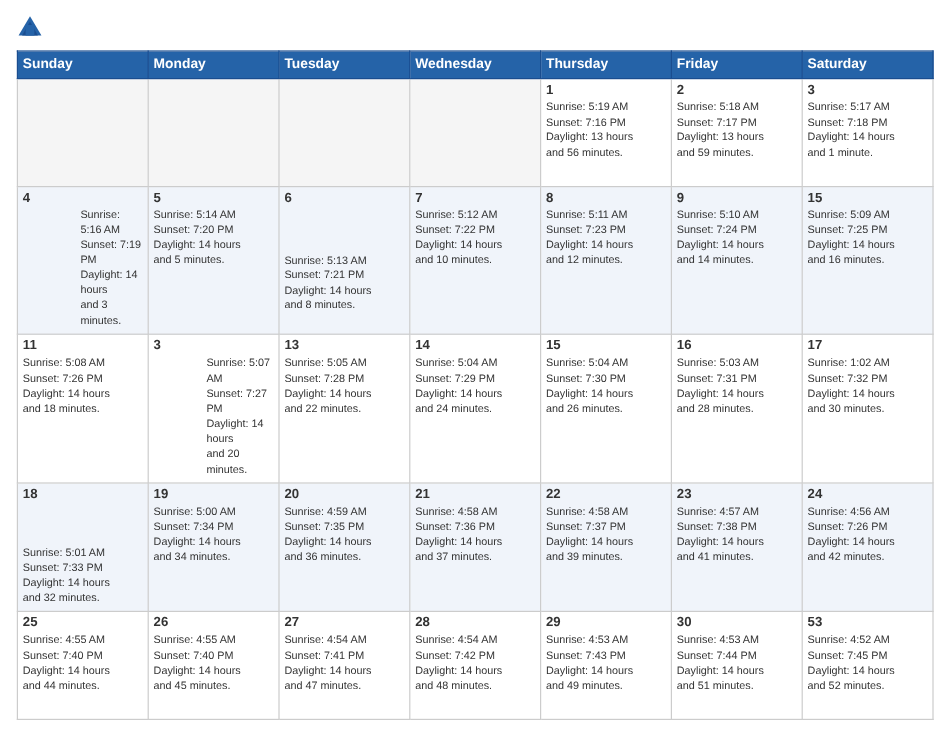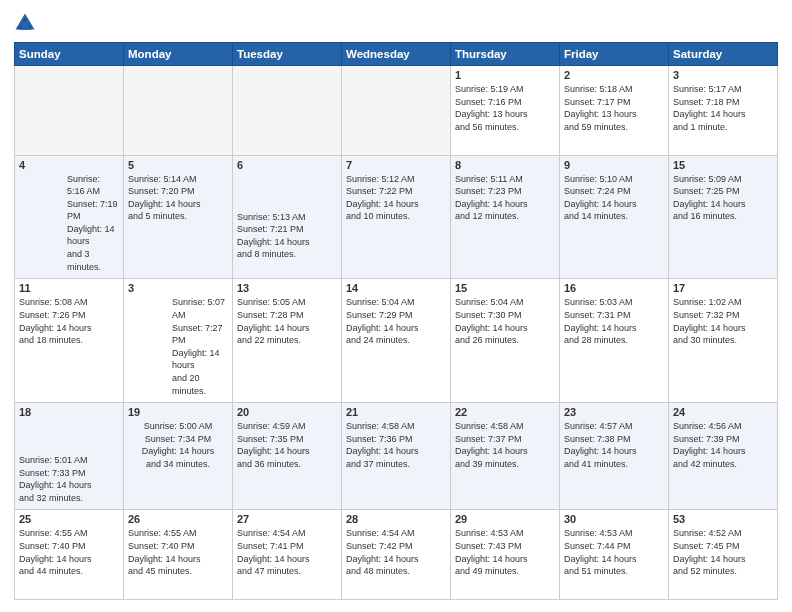--- a/index.html
+++ b/index.html
@@ -269,21 +269,21 @@
         <tr>
           <td>
             <span class="day-number">18</span>
             <div class="day-info" style="white-space: pre-line; margin-top: 36px;">Sunrise: 5:01 AM
 Sunset: 7:33 PM
 Daylight: 14 hours
 and 32 minutes.</div>
           </td>
           <td>
             <span class="day-number">19</span>
-            <div class="day-info" style="white-space: pre-line; text-align: center;">Sunrise: 5:00 AM
+            <div class="day-info" style="white-space: pre-line;">Sunrise: 5:00 AM
 Sunset: 7:34 PM
 Daylight: 14 hours
 and 34 minutes.</div>
           </td>
           <td>
             <span class="day-number">20</span>
             <div class="day-info" style="white-space: pre-line;">Sunrise: 4:59 AM
 Sunset: 7:35 PM
 Daylight: 14 hours
 and 36 minutes.</div>
@@ -305,21 +305,21 @@
           <td>
             <span class="day-number">23</span>
             <div class="day-info" style="white-space: pre-line;">Sunrise: 4:57 AM
 Sunset: 7:38 PM
 Daylight: 14 hours
 and 41 minutes.</div>
           </td>
           <td>
             <span class="day-number">24</span>
             <div class="day-info" style="white-space: pre-line;">Sunrise: 4:56 AM
-Sunset: 7:39 PM
+Sunset: 7:26 PM
 Daylight: 14 hours
 and 42 minutes.</div>
           </td>
         </tr>
         <tr>
           <td>
             <span class="day-number">25</span>
             <div class="day-info" style="white-space: pre-line;">Sunrise: 4:55 AM
 Sunset: 7:40 PM
 Daylight: 14 hours

